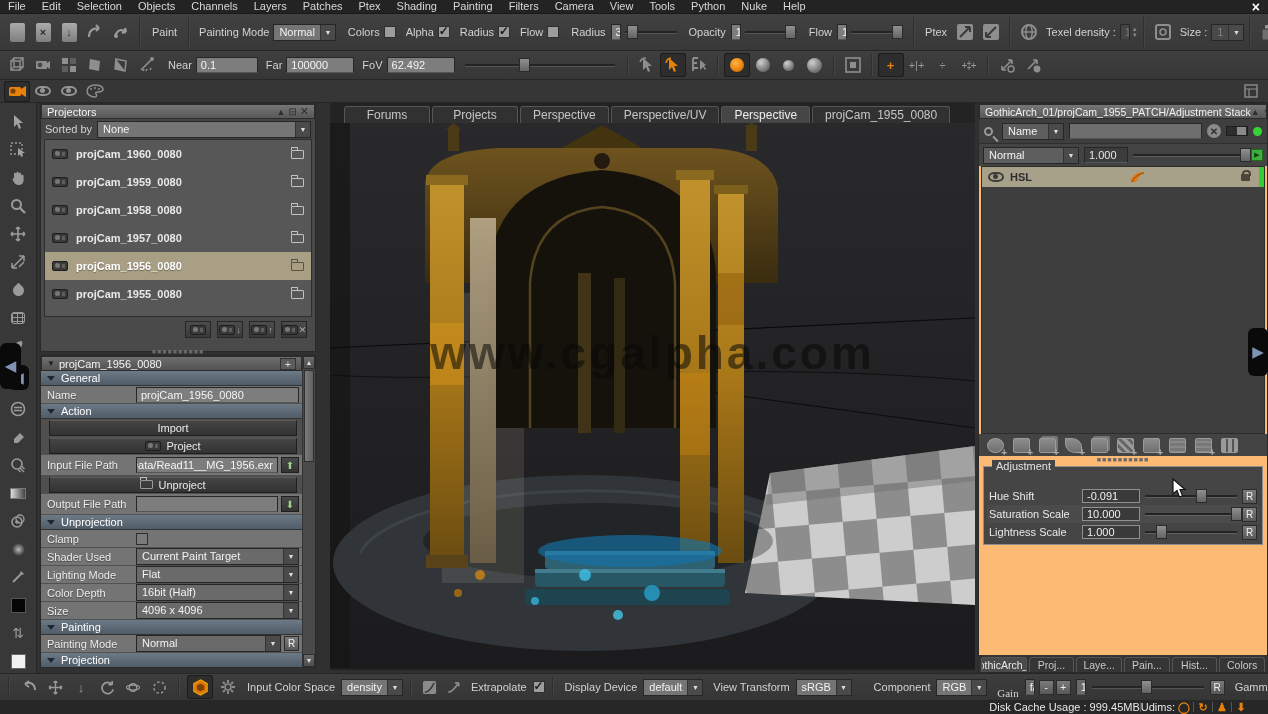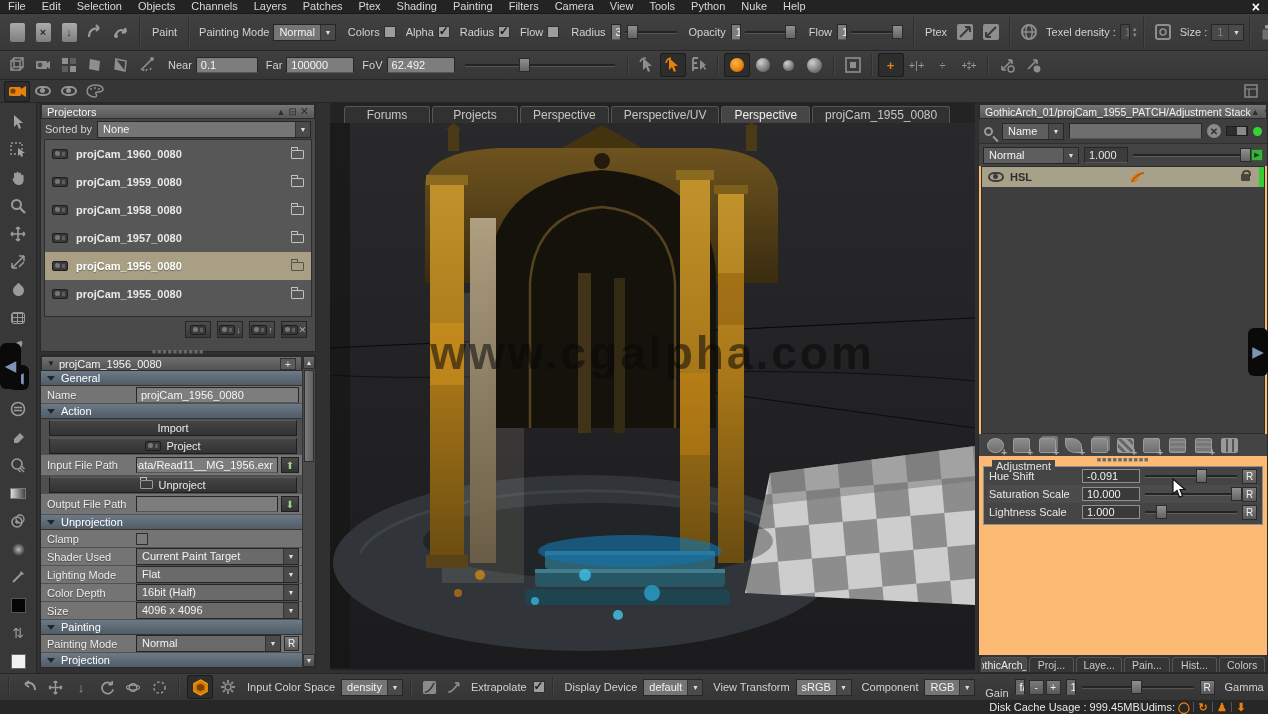--- a/index.html
+++ b/index.html
@@ -99,21 +99,21 @@
   .hslrow{height:20px;background:#a8a18a;display:flex;align-items:center;gap:6px;padding:0 6px;color:#2e2e2e;font-weight:700;position:relative;}
   .hslrow .eyeI{border-color:#3c3c3c;}
   .hslrow .eyeI::after{background:#3c3c3c;}
   .greenstrip{position:absolute;right:0;top:0;width:5px;height:100%;background:#33cc33;}
   .lockI{width:9px;height:7px;background:#4c463a;border-radius:1px;position:relative;margin-left:2px;flex:none;}
   .lockI::before{content:"";position:absolute;left:1px;top:-4px;width:5px;height:4px;border:2px solid #4c463a;border-bottom:none;border-radius:4px 4px 0 0;}
   .adjicons{height:22px;display:flex;align-items:center;gap:9px;padding:0 8px;background:#434343;}
   .aico{width:17px;height:15px;position:relative;flex:none;border:1px solid #9a9a9a;border-radius:2px;background:linear-gradient(#8c8c8c,#6f6f6f);}
   .aico::after{content:"+";position:absolute;right:-4px;bottom:-6px;color:#aeaeae;font-weight:700;font-size:10px;}
   .aico.nop::after{content:"";}
-  .adjbox{margin:4px 4px 0 4px;border:1px solid #8e8e8e;position:relative;padding:0 3px 3px 3px;background:#454545;}
+  .adjbox{margin:4px 4px 0 4px;border:1px solid #8e8e8e;position:relative;padding:20px 3px 3px 3px;background:#454545;}
   .adjttl{position:absolute;top:-7px;left:8px;background:#454545;padding:0 4px;color:#e2e2e2;}
   .adjrow{display:flex;align-items:center;height:18px;gap:5px;padding:0 2px;}
   .adjrow:nth-child(odd){background:#4b4b4b;}
   .adjrow .al{flex:0 0 88px;color:#e8e8e8;white-space:nowrap;}
   .adjfld{width:58px;background:#3a3a3a;border:1px solid #909090;color:#f0f0f0;height:14px;line-height:13px;padding:0 4px;flex:none;}
   .rtabs{margin-top:auto;height:17px;display:flex;align-items:flex-end;gap:2px;padding:0 2px;background:#333;}
   .rtab{height:15px;flex:1;background:#353535;border:1px solid #555;border-bottom:none;border-radius:3px 3px 0 0;color:#c8c8c8;display:flex;align-items:center;justify-content:center;font-size:10.5px;white-space:nowrap;overflow:hidden;}
   .rtab.on{background:#4a4a4a;color:#eaeaea;}
   
   .bb{left:0;top:673px;width:1268px;height:27px;background:linear-gradient(#3e3e3e,#353535);border-top:1px solid #262626;display:flex;align-items:center;padding:0 3px;gap:2px;}
@@ -955,26 +955,26 @@
     <span class="lbl" style="margin:0 4px;">Display Device</span>
     <div class="dd" style="width:62px;">
         <span class="v">default</span>
         <span class="a">▼</span>
       </div>
     <span class="lbl" style="margin:0 4px 0 8px;">View Transform</span>
     <div class="dd" style="width:56px;">
         <span class="v">sRGB</span>
         <span class="a">▼</span>
       </div>
-    <span class="lbl" style="margin:0 4px 0 8px;">Component</span>
+    <span class="lbl" style="margin:0 4px 0 20px;">Component</span>
     <div class="dd" style="width:74px;">
         <span class="v">RGB</span>
         <span class="a">▼</span>
       </div>
-    <span class="lbl" style="margin:12px 4px 0 8px;">Gain</span>
+    <span class="lbl" style="margin:12px 4px 0 8px;font-family:Liberation Serif, serif;">Gain</span>
     <span class="fld" style="width:46px;background:#6a6a6a;">f/7.9</span>
     <span class="rbtn" style="margin-left:2px;">-</span>
     <span class="rbtn">+</span>
     <span class="fld" style="width:86px;background:#6a6a6a;margin-left:3px;">1.000000</span>
     <span class="sl" style="width:112px;margin-left:4px;">
         <span class="tr"></span>
         <span class="kn" style="left:44%;"></span>
       </span>
     <span class="rbtn" style="margin-left:4px;">R</span>
     <span class="lbl" style="margin:0 4px 0 8px;">Gamma</span>

